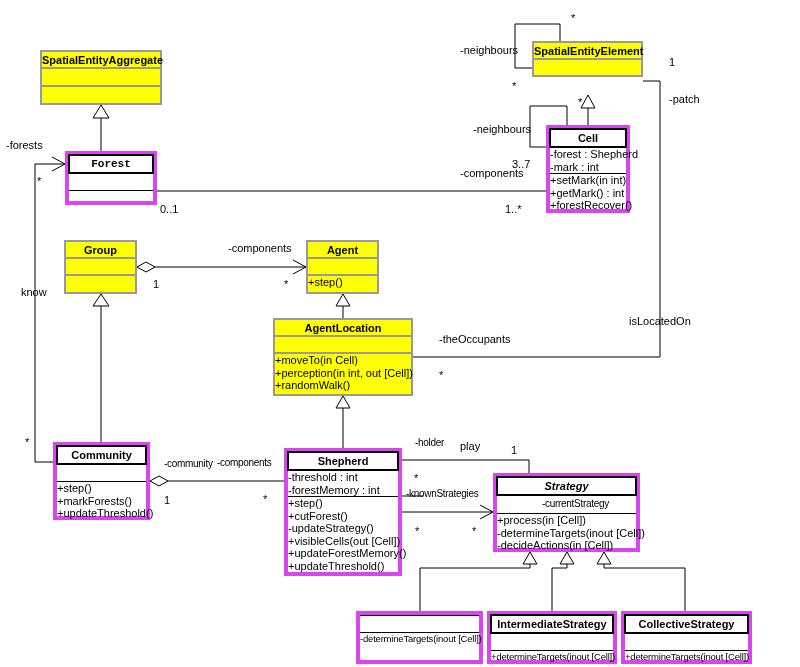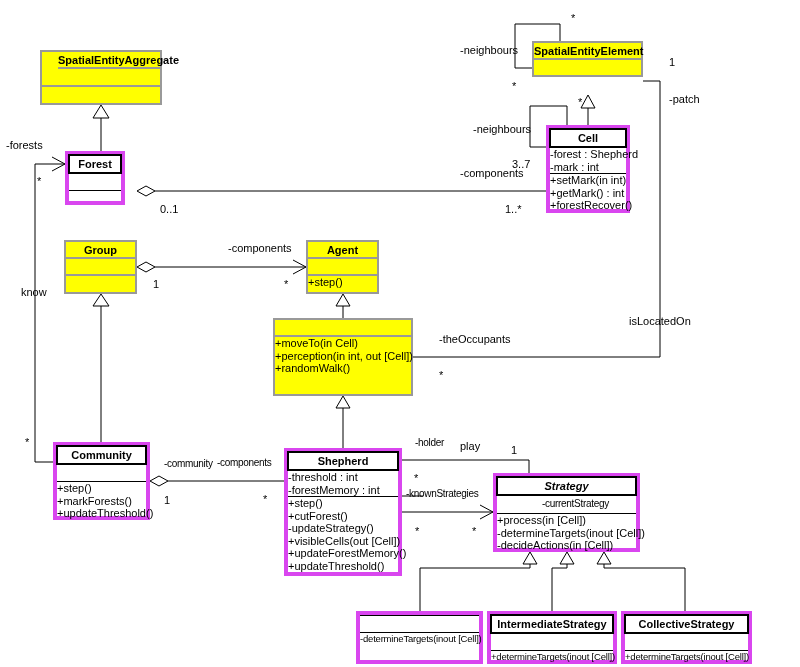--- a/index.html
+++ b/index.html
@@ -71,21 +71,21 @@
     <polygon points="530,552 523,564 537,564" fill="#fff"></polygon>
     <path d="M530,564 L530,568 L420,568 L420,611"></path>
     <polygon points="567,552 560,564 574,564" fill="#fff"></polygon>
     <path d="M567,564 L567,568 L552,568 L552,611"></path>
     <polygon points="604,552 597,564 611,564" fill="#fff"></polygon>
     <path d="M604,564 L604,568 L685,568 L685,611"></path>
   </g>
 </svg>
 
 <div class="cls yellow" style="left:40px;top:50px;width:122px;height:55px;">
-  <div class="name" style="text-align:left;margin-left:16px;">SpatialEntityAggregate</div>
+  <div class="name" style="text-align:left;">SpatialEntityAggregate</div>
   <div class="attrs" style="height:16px;"></div>
   <div class="ops"></div>
 </div>
 
 <div class="cls yellow" style="left:532px;top:41px;width:111px;height:36px;">
   <div class="name" style="text-align:left;">SpatialEntityElement</div>
   <div class="attrs" style="height:15px;"></div>
   <div class="ops"></div>
 </div>
 
@@ -95,41 +95,42 @@
     <div class="row">-forest : Shepherd</div>
     <div class="row">-mark : int</div>
   </div>
   <div class="ops">
     <div class="row">+setMark(in int)</div>
     <div class="row">+getMark() : int</div>
     <div class="row">+forestRecover()</div>
   </div>
 </div>
 
-<div class="cls white" style="left:65px;top:151px;width:60px;height:54px;">
+<div class="cls white" style="left:65px;top:151px;width:92px;height:54px;font-family:Liberation Mono, monospace;">
   <div class="name">Forest</div>
   <div class="attrs" style="height:16px;"></div>
   <div class="ops"></div>
 </div>
 
 <div class="cls yellow" style="left:64px;top:240px;width:73px;height:54px;">
   <div class="name">Group</div>
   <div class="attrs" style="height:13px;"></div>
   <div class="ops"></div>
 </div>
 
 <div class="cls yellow" style="left:306px;top:240px;width:73px;height:54px;">
   <div class="name">Agent</div>
   <div class="attrs" style="height:13px;"></div>
   <div class="ops">
     <div class="row">+step()</div>
   </div>
 </div>
 
 <div class="cls yellow" style="left:273px;top:318px;width:140px;height:78px;">
+  <div class="name">AgentLocation</div>
   <div class="attrs" style="height:15px;"></div>
   <div class="ops">
     <div class="row">+moveTo(in Cell)</div>
     <div class="row">+perception(in int, out [Cell])</div>
     <div class="row">+randomWalk()</div>
   </div>
 </div>
 
 <div class="cls white" style="left:53px;top:442px;width:97px;height:78px;">
   <div class="name">Community</div>

